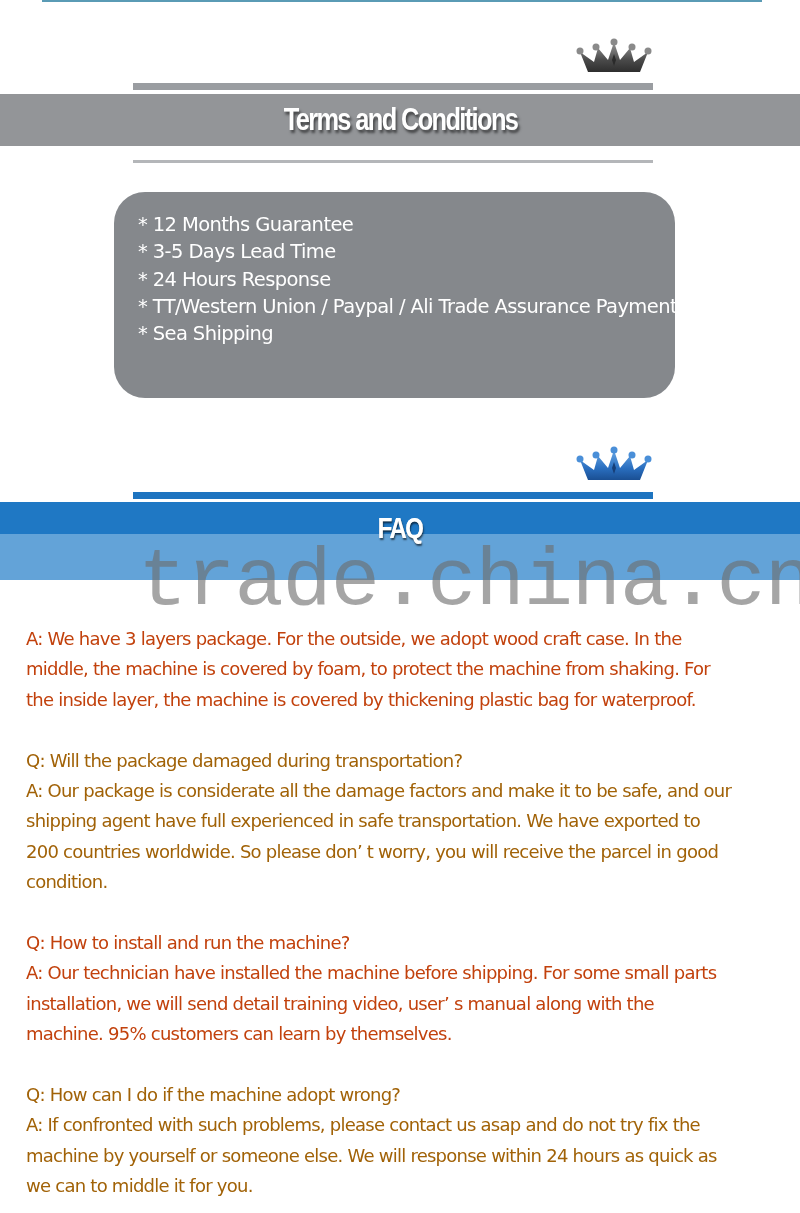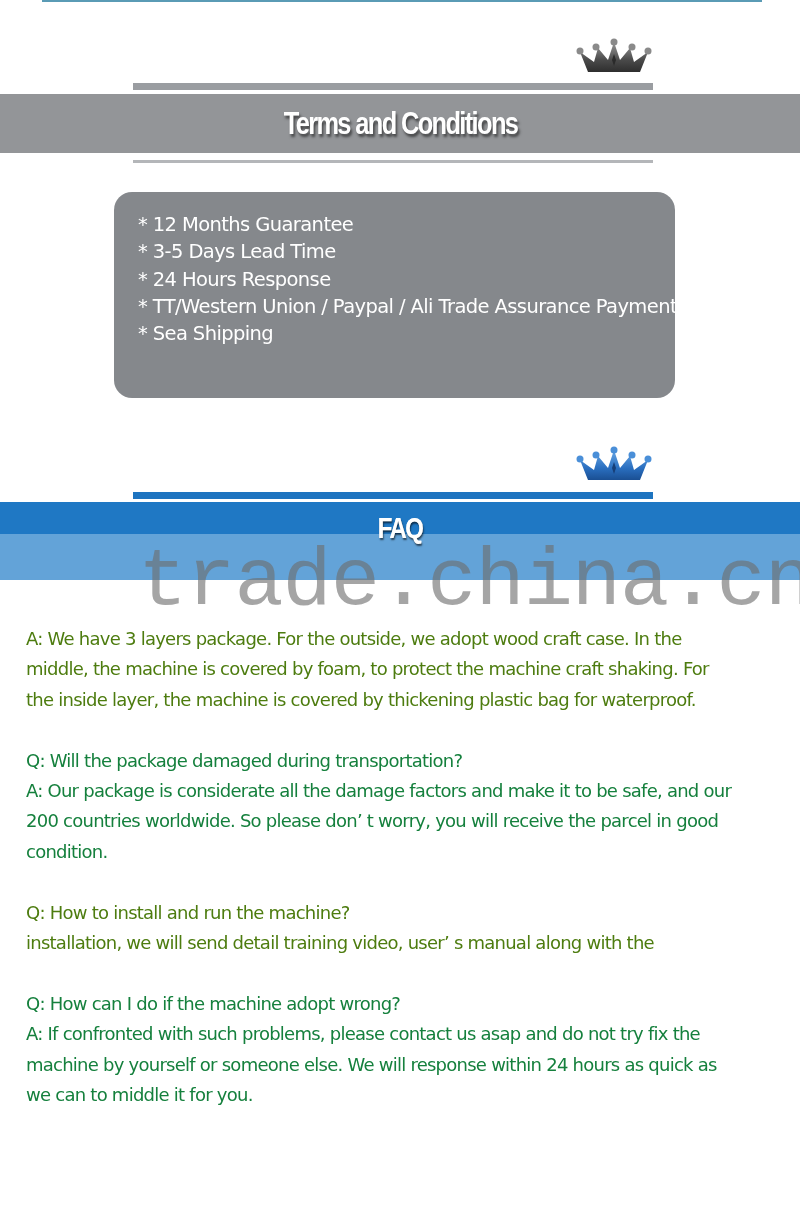--- a/index.html
+++ b/index.html
@@ -12,21 +12,21 @@
     .crown svg { width: 100%; height: 100%; display: block; }
     .crown-gray { left: 574px; top: 38px; }
     .crown-blue { left: 574px; top: 446px; }
 
     .rule { position: absolute; left: 133px; width: 520px; }
     .rule-gray-top { top: 83px; height: 7px; background: #9a9da1; }
     .rule-gray-bot { top: 160px; height: 3px; background: #b4b6b9; }
     .rule-blue-top { top: 492px; height: 7px; background: #1e74c0; }
 
     .band { position: absolute; left: 0; width: 800px; display: flex; align-items: center; justify-content: center; }
-    .band-gray { top: 94px; height: 59px; background: #939598; }
+    .band-gray { top: 94px; height: 52px; background: #939598; }
     .band-title {
       font-family: "Liberation Sans", sans-serif;
       font-weight: bold;
       color: #ffffff;
       font-size: 31px;
       letter-spacing: -2px;
       transform: scaleX(0.82);
       text-shadow: 2px 3px 3px rgba(0,0,0,0.55);
     }
     .band-blue-dark { top: 502px; height: 32px; background: #1f78c4; }
@@ -36,21 +36,21 @@
       font-weight: bold; color: #ffffff; font-size: 30px; letter-spacing: -2px;
       transform: scaleX(0.8);
       text-shadow: 1px 2px 2px rgba(0,0,0,0.6);
       background: linear-gradient(#fff 0%, #fff 45%, rgba(255,255,255,0) 100%);
       -webkit-background-clip: text; background-clip: text;
       height: 70px; line-height: 40px;
     }
 
     .terms-box {
       position: absolute; left: 114px; top: 192px; width: 561px; height: 206px;
-      background: #85888c; border-radius: 18px;
+      background: #85888c; border-radius: 31px;
       padding: 19px 0 0 24px;
     }
     .terms-list { list-style: none; }
     .terms-item {
       color: #ffffff; font-size: 19.5px; line-height: 27.3px;
       font-family: "DejaVu Sans", sans-serif; letter-spacing: -0.6px;
       transform-origin: left; white-space: nowrap;
     }
 
     .watermark {
@@ -58,22 +58,22 @@
       font-family: Liberation Mono, monospace; font-size: 82px;
       color: rgba(110,110,110,0.62); letter-spacing: -1px;
       line-height: 90px; white-space: nowrap;
     }
 
     .faq-body { position: absolute; left: 26px; top: 624px; width: 760px; }
     .faq-line {
       font-family: "DejaVu Sans", sans-serif; font-size: 18px;
       line-height: 30.4px; letter-spacing: -0.75px; white-space: nowrap;
     }
-    .c-gray { color: #4d7c0f; }
-    .c-blue { color: #15803d; }
+    .c-gray { color: #c2410c; }
+    .c-blue { color: #a16207; }
     .gap { height: 30.4px; }
   </style>
 </head>
 <body>
 
 <div class="top-rule"></div>
 
 <div class="crown crown-gray">
   <svg viewBox="0 0 80 40">
     <defs>
@@ -129,34 +129,37 @@
 <div class="rule rule-blue-top"></div>
 <div class="band band-blue-dark"></div>
 <div class="band band-blue-light"></div>
 <div class="faq-title">FAQ</div>
 
 <div class="watermark">trade.china.cn</div>
 
 <div class="faq-body">
   <div class="faq-block">
     <div class="faq-line c-gray">A: We have 3 layers package. For the outside, we adopt wood craft case. In the</div>
-    <div class="faq-line c-gray">middle, the machine is covered by foam, to protect the machine craft shaking. For</div>
+    <div class="faq-line c-gray">middle, the machine is covered by foam, to protect the machine from shaking. For</div>
     <div class="faq-line c-gray">the inside layer, the machine is covered by thickening plastic bag for waterproof.</div>
   </div>
   <div class="gap"></div>
   <div class="faq-block">
     <div class="faq-line c-blue">Q: Will the package damaged during transportation?</div>
     <div class="faq-line c-blue">A: Our package is considerate all the damage factors and make it to be safe, and our</div>
+    <div class="faq-line c-blue">shipping agent have full experienced in safe transportation. We have exported to</div>
     <div class="faq-line c-blue">200 countries worldwide. So please don’  t worry, you will receive the parcel in good</div>
     <div class="faq-line c-blue">condition.</div>
   </div>
   <div class="gap"></div>
   <div class="faq-block">
     <div class="faq-line c-gray">Q: How to install and run the machine?</div>
+    <div class="faq-line c-gray">A: Our technician have installed the machine before shipping. For some small parts</div>
     <div class="faq-line c-gray">installation, we will send detail training video, user’  s manual along with the</div>
+    <div class="faq-line c-gray">machine. 95% customers can learn by themselves.</div>
   </div>
   <div class="gap"></div>
   <div class="faq-block">
     <div class="faq-line c-blue">Q: How can I do if the machine adopt wrong?</div>
     <div class="faq-line c-blue">A: If confronted with such problems, please contact us asap and do not try fix the</div>
     <div class="faq-line c-blue">machine by yourself or someone else. We will response within 24 hours as quick as</div>
     <div class="faq-line c-blue">we can to middle it for you.</div>
   </div>
 </div>
 

